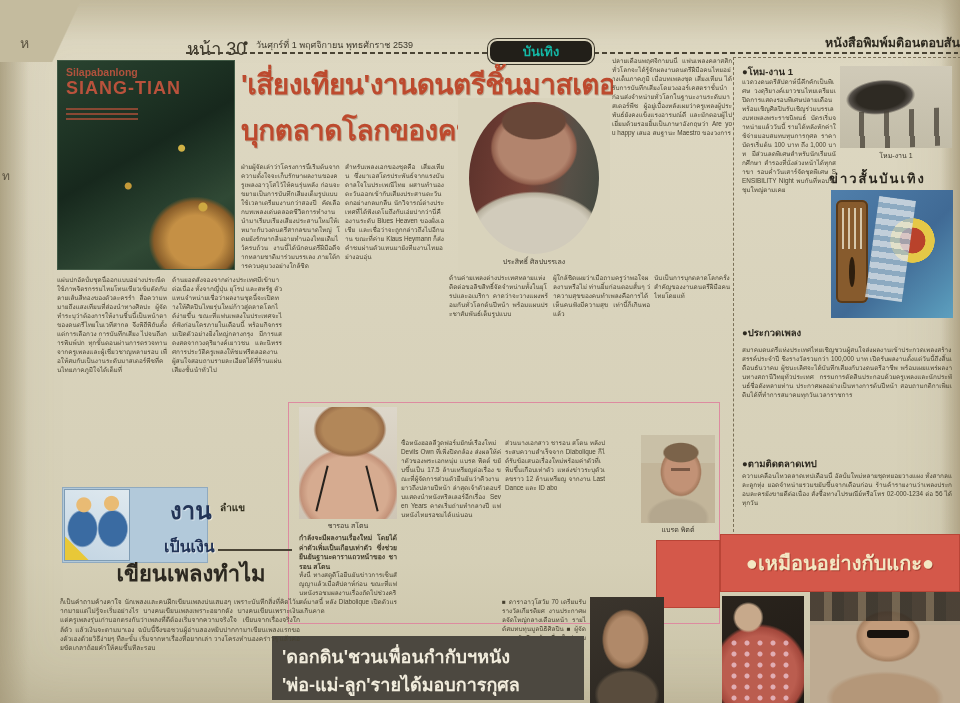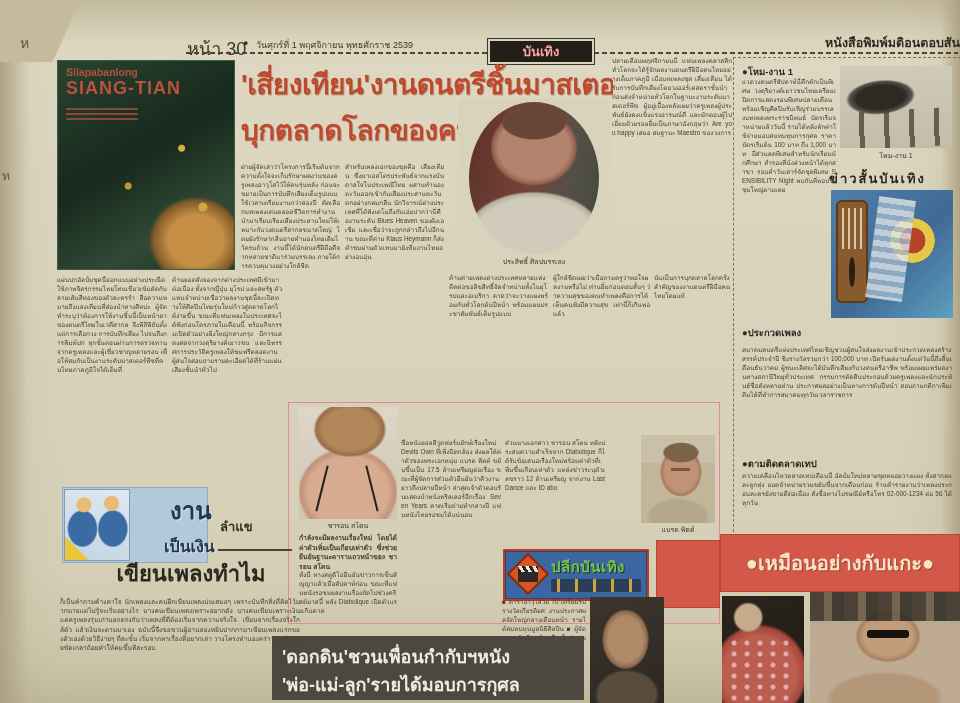--- a/index.html
+++ b/index.html
@@ -80,21 +80,21 @@
   .ph-bald::after{content:"";position:absolute;left:38%;top:34%;width:28%;height:7%;background:#17130f;border-radius:3px;}
   .album{background:
       radial-gradient(circle 3px at 70% 42%,#d4b23c 0 3px,rgba(0,0,0,0) 4px),
       radial-gradient(circle 3px at 40% 60%,#c89a30 0 3px,rgba(0,0,0,0) 4px),
       radial-gradient(circle 4px at 82% 70%,#d0a838 0 4px,rgba(0,0,0,0) 5px),
       radial-gradient(ellipse 38% 30% at 78% 86%,#c9903e 0 40%,#8a5c24 62%,rgba(0,0,0,0) 70%),
       linear-gradient(150deg,#28452f,#16281c 45%,#2e4a34 75%,#1c3323);
       box-shadow:inset 0 0 0 1px #3f5a44;text-align:right;}
   .album-lines{position:absolute;left:9px;top:48px;width:72px;height:13px;
       background:repeating-linear-gradient(180deg,#a14a32 0 2px,rgba(0,0,0,0) 2px 5px);opacity:.85;}
-  .badge{background:#221f19;border-radius:0;color:#fca5a5;font-weight:bold;font-size:13px;
+  .badge{background:#221f19;border-radius:7px;color:#14b8a6;font-weight:bold;font-size:13px;
       display:flex;align-items:center;justify-content:center;
       box-shadow:0 0 0 2px #d9d3bc,0 0 0 3px #3a362a;}
   .pinkbox{border:1px solid #dd8ba0;}
   .pinkhead{font-weight:bold;color:#cc4d7d;font-size:17px;text-shadow:.5px .5px 0 rgba(120,20,60,.25);}
   .redband{background:#d4584a;box-shadow:inset 0 0 0 1px #b94436;}
   .bandtext{color:#f3e7c3;font-weight:bold;font-size:20px;text-align:center;text-shadow:1px 1px 0 rgba(90,20,10,.4);}
   .darkhead{background:#4c4840;color:#f1ecdc;font-weight:bold;font-size:18px;line-height:1.55;padding:8px 10px;}
   .plirk{background:#3a67a2;border:2px solid #bf3b26;box-shadow:inset 0 0 0 1px #27486e;}
   .plirk-title{color:#79c34f;font-weight:bold;font-size:15px;text-shadow:1px 1px 0 #1d3315;letter-spacing:.5px;}
   .diamond{position:absolute;left:8px;top:8px;width:30px;height:30px;background:#d85420;transform:rotate(45deg);
@@ -172,26 +172,20 @@
 
   <div class="abs pinkbox" style="left:288px;top:402px;width:430px;height:220px;">
     <div class="abs ph ph-sharon" style="left:10px;top:4px;width:98px;height:112px;"></div>
     <div class="abs cap" style="left:10px;top:117px;width:98px;">ชารอน สโตน</div>
     <div class="abs t" style="left:112px;top:36px;width:100px;height:182px;">ซื้อหนังฮอลลีวูดฟอร์มยักษ์เรื่องใหม่ Devils Own ที่เพิ่งปิดกล้อง ส่งผลให้ค่าตัวของพระเอกหนุ่ม แบรด พิตต์ ขยับขึ้นเป็น 17.5 ล้านเหรียญต่อเรื่อง ขณะที่ผู้จัดการส่วนตัวยืนยันว่าคิวงานยาวถึงปลายปีหน้า ล่าสุดเจ้าตัวตอบรับแสดงนำหนังทริลเลอร์อีกเรื่อง Seven Years คาดเริ่มถ่ายทำกลางปี แฟนหนังไทยรอชมได้แน่นอน</div>
     <div class="abs t" style="left:216px;top:36px;width:100px;height:106px;">ส่วนนางเอกสาว ชารอน สโตน หลังประสบความสำเร็จจาก Diabolique ก็ได้รับข้อเสนอเรื่องใหม่พร้อมค่าตัวที่เพิ่มขึ้นเกือบเท่าตัว แหล่งข่าวระบุตัวเลขราว 12 ล้านเหรียญ จากงาน Last Dance และ ID abo</div>
     <div class="abs ph ph-brad" style="left:352px;top:32px;width:74px;height:88px;"></div>
     <div class="abs cap" style="left:352px;top:121px;width:74px;">แบรด พิตต์</div>
     <div class="abs t tb" style="left:10px;top:130px;width:98px;height:36px;font-size:6.8px;">กำลังจะมีผลงานเรื่องใหม่ โดยได้ค่าตัวเพิ่มเป็นเกือบเท่าตัว ซึ่งช่วยยืนยันฐานะดาราแถวหน้าของ ชารอน สโตน</div>
     <div class="abs t" style="left:10px;top:168px;width:98px;height:50px;">ทั้งนี้ ทางสตูดิโอยืนยันข่าวการเซ็นสัญญาแล้วเมื่อสัปดาห์ก่อน ขณะที่แฟนหนังรอชมผลงานเรื่องถัดไปช่วงคริสต์มาสนี้ หลัง Diabolique เปิดตัวแรงเกินคาด</div>
-    <div class="abs plirk" style="left:214px;top:146px;width:142px;height:48px;">
-      <div class="diamond"></div>
-      <div class="clapper"></div>
-      <div class="abs plirk-title" style="left:46px;top:4px;width:94px;">ปลีกบันเทิง</div>
-      <div class="abs oscars" style="left:46px;top:28px;width:90px;height:13px;"></div>
-    </div>
   </div>
 
   <div class="abs redband" style="left:656px;top:540px;width:64px;height:68px;"></div>
   <div class="abs redband" style="left:720px;top:534px;width:240px;height:58px;">
     <div class="bandtext" style="line-height:58px;">●เหมือนอย่างกับแกะ●</div>
   </div>
   <div class="abs ph ph-floral" style="left:722px;top:596px;width:82px;height:107px;"></div>
   <div class="abs ph ph-bald" style="left:810px;top:592px;width:150px;height:111px;"></div>
 
   <div class="abs t" style="left:502px;top:598px;width:84px;height:102px;">■ ดาราอาวุโสวัย 70 เตรียมรับรางวัลเกียรติยศ งานประกาศผลจัดใหญ่กลางเดือนหน้า รายได้สมทบทุนมูลนิธิศิลปิน ■ ผู้จัดละครดังเปิดกล้องเรื่องใหม่ เผยโฉมนักแสดงหน้าใหม่ยกทีม</div>
@@ -200,18 +194,18 @@
   <div class="abs darkhead" style="left:272px;top:636px;width:292px;height:48px;">
     <div class="nowrap">'ดอกดิน'ชวนเพื่อนกำกับฯหนัง</div>
     <div class="nowrap">'พ่อ-แม่-ลูก'รายได้มอบการกุศล</div>
   </div>
 
   <div class="abs moneybanner" style="left:62px;top:487px;width:146px;height:76px;">
     <div class="abs money-art" style="left:2px;top:2px;width:66px;height:72px;"></div>
     <div class="abs money-title" style="left:72px;top:4px;width:70px;font-size:24px;">งาน</div>
     <div class="abs money-title" style="left:66px;top:47px;width:78px;font-size:16px;">เป็นเงิน</div>
   </div>
-  <div class="abs" style="left:220px;top:516px;width:64px;font-size:13px;font-weight:bold;color:#33301f;">ลำแข</div>
+  <div class="abs" style="left:220px;top:500px;width:64px;font-size:10px;font-weight:bold;color:#33301f;">ลำแข</div>
   <div class="abs" style="left:218px;top:549px;width:74px;height:2px;background:#4a4436;"></div>
   <div class="abs bigblack nowrap" style="left:80px;top:556px;width:222px;font-size:22px;text-align:center;">เขียนเพลงทำไม</div>
   <div class="abs t" style="left:60px;top:597px;width:240px;height:104px;font-size:6.6px;">ก็เป็นคำถามค้างคาใจ นักเพลงและคนฝึกเขียนเพลงบ่นเสมอๆ เพราะบันทึกสิ่งที่คิดไว้มากมายแต่ไม่รู้จะเริ่มอย่างไร บางคนเขียนเพลงเพราะอยากดัง บางคนเขียนเพราะเงิน แต่ครูเพลงรุ่นเก่าบอกตรงกันว่าเพลงที่ดีต้องเริ่มจากความจริงใจ เขียนจากเรื่องจริงใกล้ตัว แล้วเงินจะตามมาเอง ฉบับนี้จึงขอชวนผู้อ่านลองหยิบปากกามาเขียนเพลงแรกของตัวเองด้วยวิธีง่ายๆ ทีละขั้น เริ่มจากหาเรื่องที่อยากเล่า วางโครงทำนองคร่าวๆ แล้วค่อยขัดเกลาถ้อยคำให้คมขึ้นทีละรอบ</div>
 
 </div>
 
 </body></html>

